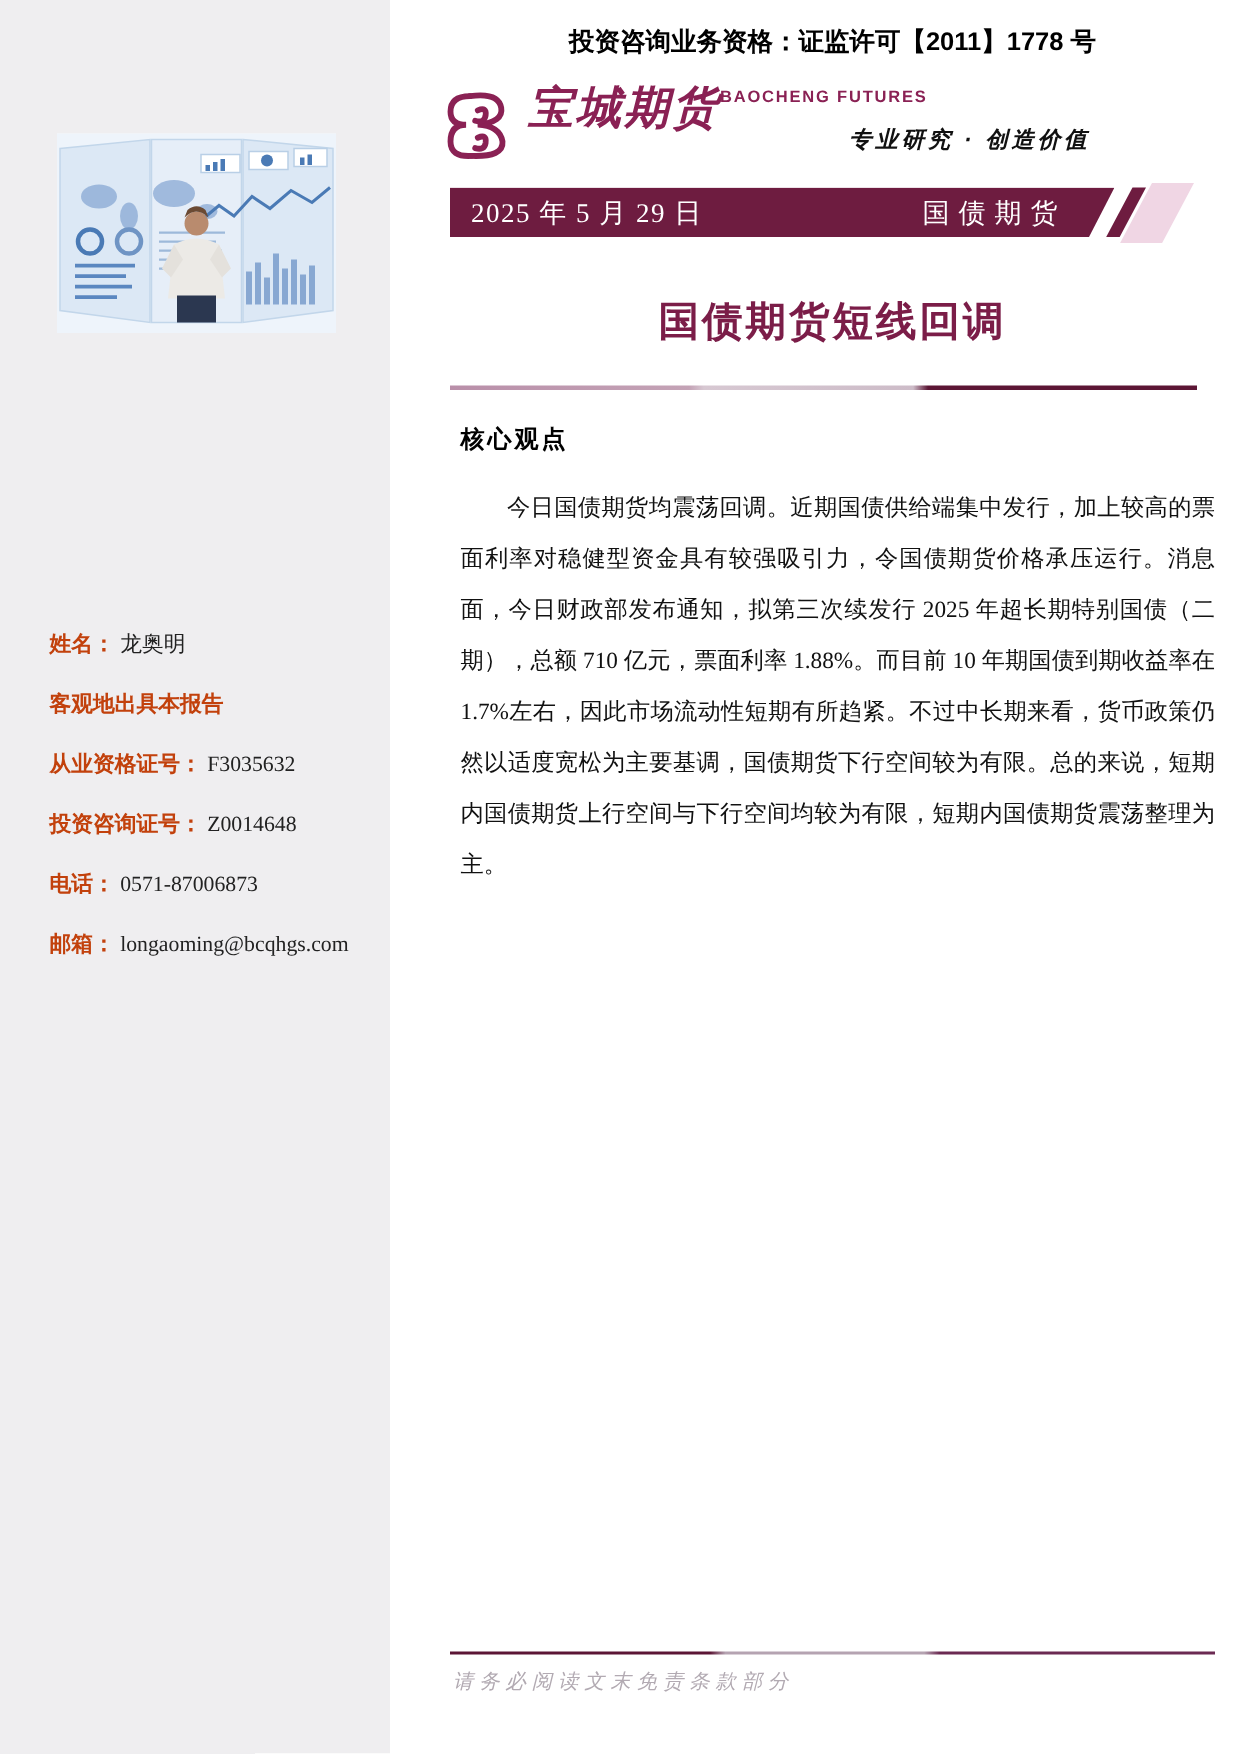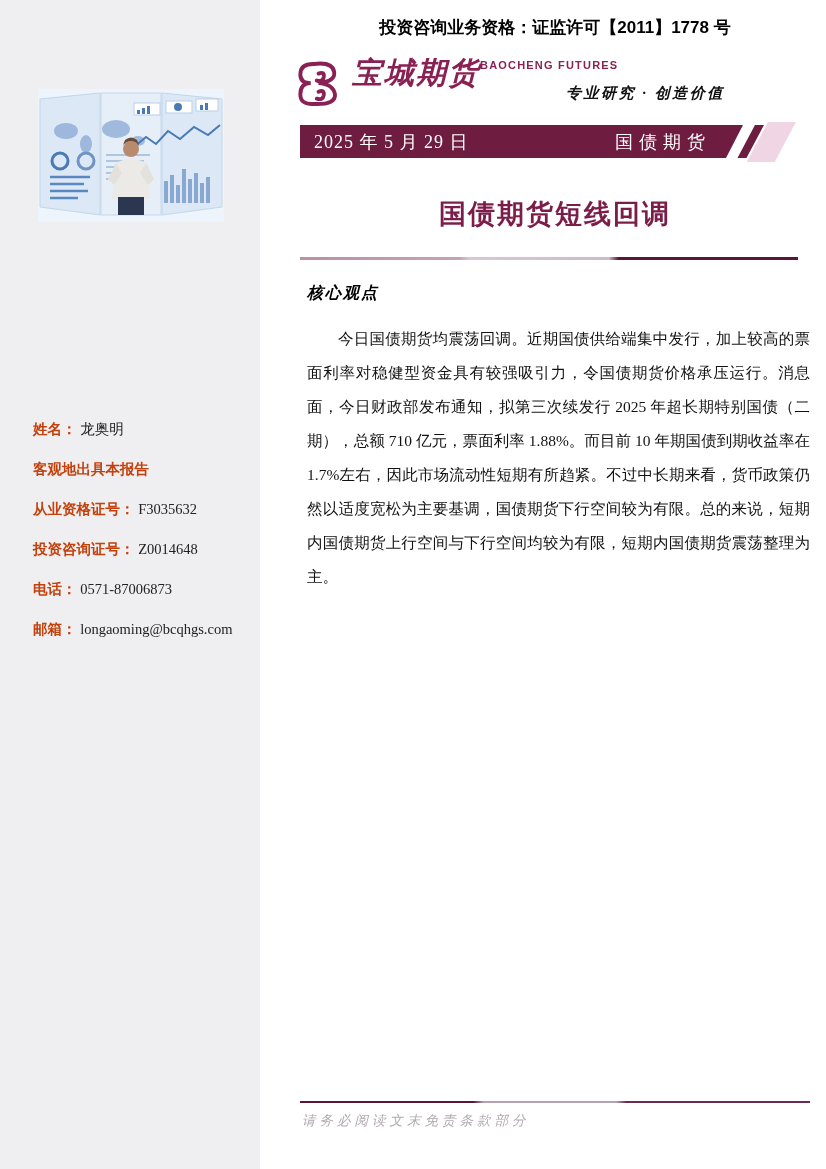--- a/index.html
+++ b/index.html
@@ -34,21 +34,21 @@
   .logo-cn{
     font-family:"Liberation Serif", serif;font-weight:bold;font-style:italic;
     font-size:30px;color:#8a2154;letter-spacing:2px;
   }
   .logo-en{
     font-family:"Liberation Sans", sans-serif;font-weight:bold;font-size:11px;
     color:#8a2154;letter-spacing:1.2px;margin-top:2px;
   }
   .tagline{
     position:absolute;left:266px;top:84px;width:240px;
-    font-family:Liberation Serif, serif;font-weight:bold;font-style:italic;
+    font-family:Liberation Sans, sans-serif;font-weight:bold;font-style:italic;
     font-size:15px;color:#111;letter-spacing:2.5px;white-space:nowrap;
   }
   
   .meta-bar{position:absolute;left:0;top:125px;width:510px;height:33px;}
   .meta-bar .bar{
     position:absolute;left:0;top:0;width:443px;height:33px;background:#6e1c40;
     clip-path:polygon(0 0,100% 0,calc(100% - 17px) 100%,0 100%);
     color:#fff;display:flex;align-items:center;
   }
   .meta-bar .date{font-size:18px;padding-left:14px;letter-spacing:1px;}
@@ -64,21 +64,21 @@
     font-family:"Liberation Sans", sans-serif;font-weight:bold;
     font-size:27px;color:#7b1d48;letter-spacing:2px;
   }
   .title-rule{
     position:absolute;left:0;top:257px;width:498px;height:3px;
     background:linear-gradient(90deg,#b98fa9 0%,#c4a3b6 32%,#d7c8d2 34%,#cdbcc8 62%,#5c1635 64%,#5c1635 100%);
   }
   
   .section-heading{
     position:absolute;left:7px;top:283px;
-    font-family:"Liberation Sans", sans-serif;font-weight:bold;font-style:italic;
+    font-family:"Liberation Sans", sans-serif;font-weight:bold;
     font-size:16px;color:#000;letter-spacing:2px;
   }
   .body-text{
     position:absolute;left:7px;top:322px;width:503px;
     font-size:15.5px;line-height:34px;text-align:justify;color:#111;
     text-indent:2em;
   }
   .inline-disclaimer{
     position:absolute;left:7px;top:528px;width:487px;text-align:right;
     font-size:15.5px;color:#111;

